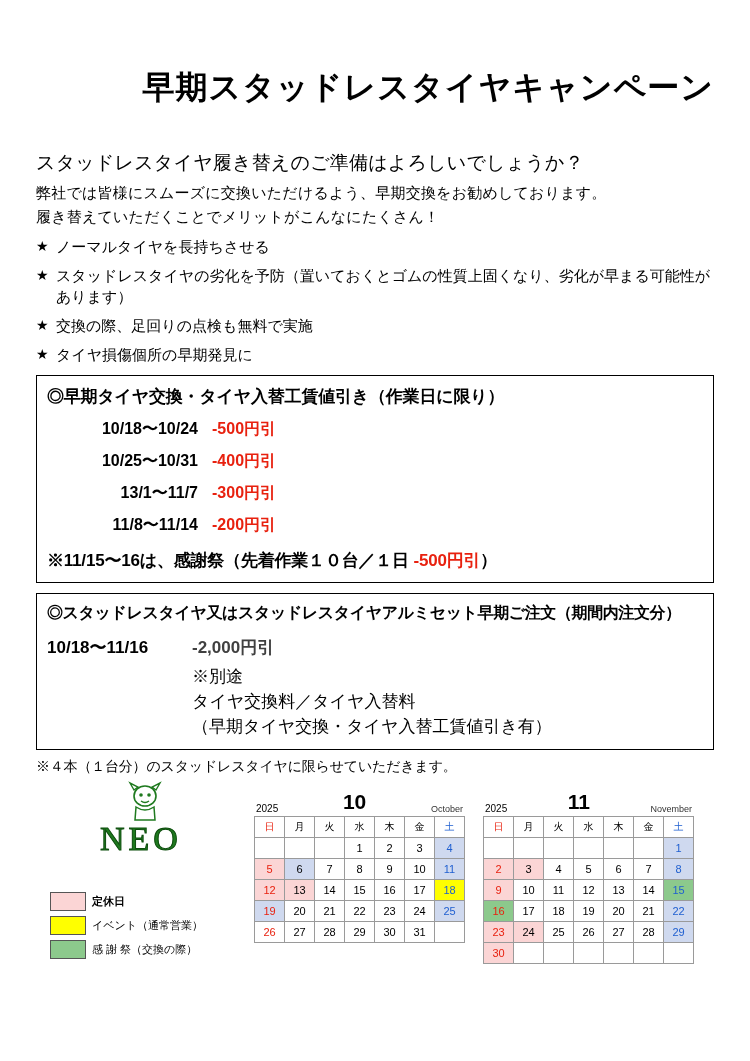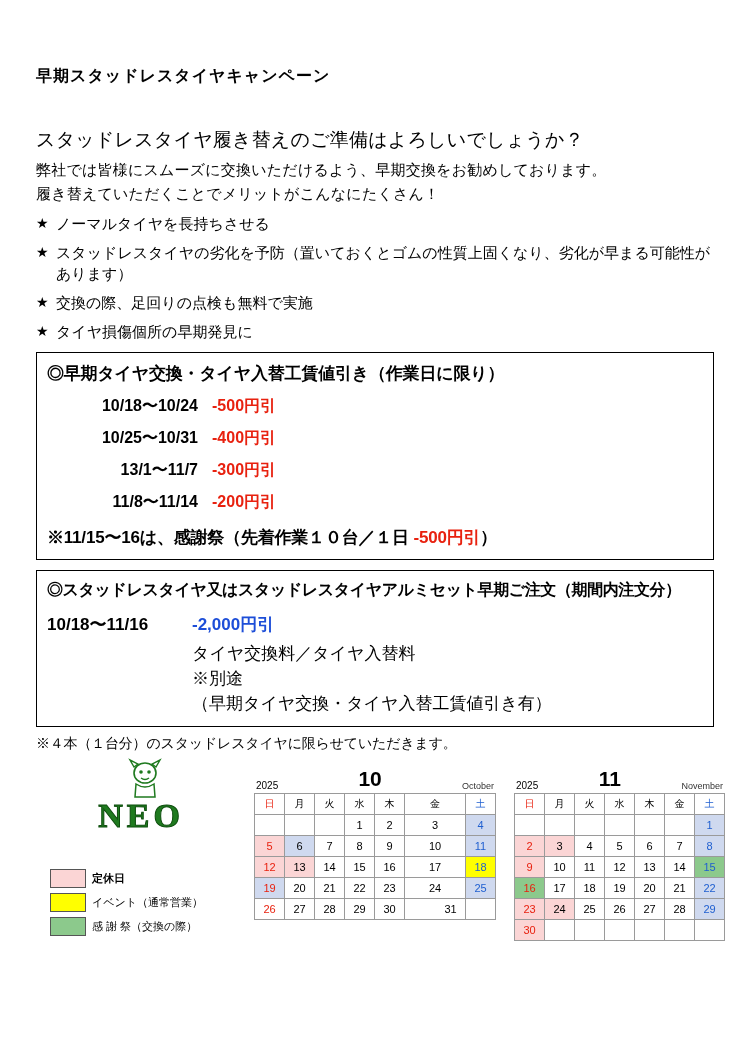--- a/index.html
+++ b/index.html
@@ -16,22 +16,22 @@
     overflow: hidden;
   }
   .page {
     position: relative;
     width: 750px;
     height: 1061px;
     box-sizing: border-box;
     padding: 0 36px;
   }
   .title {
-    text-align: left;
-    font-size: 16px;
+    text-align: right;
+    font-size: 32px;
     font-weight: bold;
     letter-spacing: 1px;
     margin-top: 66px;
   }
   .lead {
     font-size: 19px;
     margin-top: 40px;
     letter-spacing: 0.2px;
   }
   .sub1, .sub2 {
@@ -103,21 +103,21 @@
     display: flex;
     align-items: baseline;
     margin-top: 12px;
     font-size: 17px;
     font-weight: bold;
   }
   .order-row .period {
     width: 145px;
     flex: 0 0 145px;
   }
-  .order-row .amount { color: #1d4ed8; }
+  .order-row .amount { color: #404040; }
   .order-extra {
     margin-top: 6px;
     margin-left: 145px;
     font-size: 17px;
     line-height: 1.45;
   }
   .disclaimer {
     font-size: 14px;
     margin-top: 8px;
     letter-spacing: -0.2px;
@@ -138,21 +138,21 @@
   .logo {
     width: 140px;
     height: 60px;
     margin: 6px auto 0 auto;
     position: relative;
     text-align: center;
   }
   .logo-text {
     font-family: "Liberation Serif", serif;
     font-size: 34px;
-    font-weight: bold;
+    font-weight: normal;
     color: #1f7a1f;
     letter-spacing: 4px;
     -webkit-text-stroke: 1px #0d4d0d;
     position: absolute;
     bottom: -2px;
     left: 0;
     right: 8px;
   }
   .logo-mascot {
     position: absolute;
@@ -272,22 +272,22 @@
     </div>
   </div>
 
   <div class="box">
     <div class="box2-title">◎スタッドレスタイヤ又はスタッドレスタイヤアルミセット早期ご注文（期間内注文分）</div>
     <div class="order-row">
       <span class="period">10/18〜11/16</span>
       <span class="amount">-2,000円引</span>
     </div>
     <div class="order-extra">
+      <div>※別途</div>
       <div>タイヤ交換料／タイヤ入替料</div>
-      <div>※別途</div>
       <div>（早期タイヤ交換・タイヤ入替工賃値引き有）</div>
     </div>
   </div>
 
   <div class="disclaimer">※４本（１台分）のスタッドレスタイヤに限らせていただきます。</div>
 
   <div class="bottom">
 
     <div class="logo-col">
       <div class="logo">
@@ -373,21 +373,21 @@
               <td style="background: rgb(255, 255, 255);">23</td>
               <td style="background: rgb(255, 255, 255);">24</td>
               <td class="sat" style="background: rgb(207, 217, 239);">25</td>
             </tr>
             <tr>
               <td class="sun" style="background: rgb(255, 255, 255);">26</td>
               <td style="background: rgb(255, 255, 255);">27</td>
               <td style="background: rgb(255, 255, 255);">28</td>
               <td style="background: rgb(255, 255, 255);">29</td>
               <td style="background: rgb(255, 255, 255);">30</td>
-              <td style="background: rgb(255, 255, 255); padding-left: 31px;">31</td>
+              <td style="background: rgb(255, 255, 255);">31</td>
               <td class="empty"></td>
             </tr>
           </tbody>
       </table>
     </div>
 
     <div class="cal">
       <div class="cal-head">
         <span class="cal-year">2025</span>
         <span class="cal-month-num">11</span>

